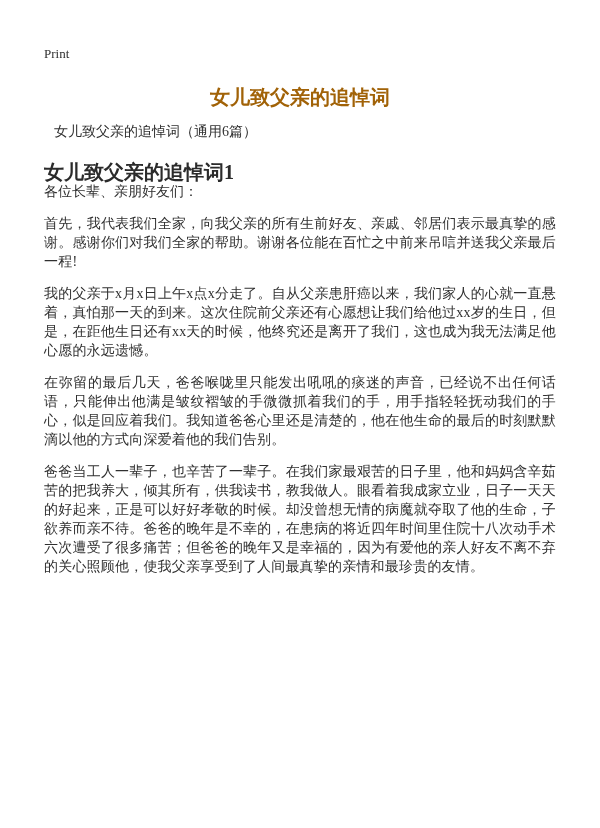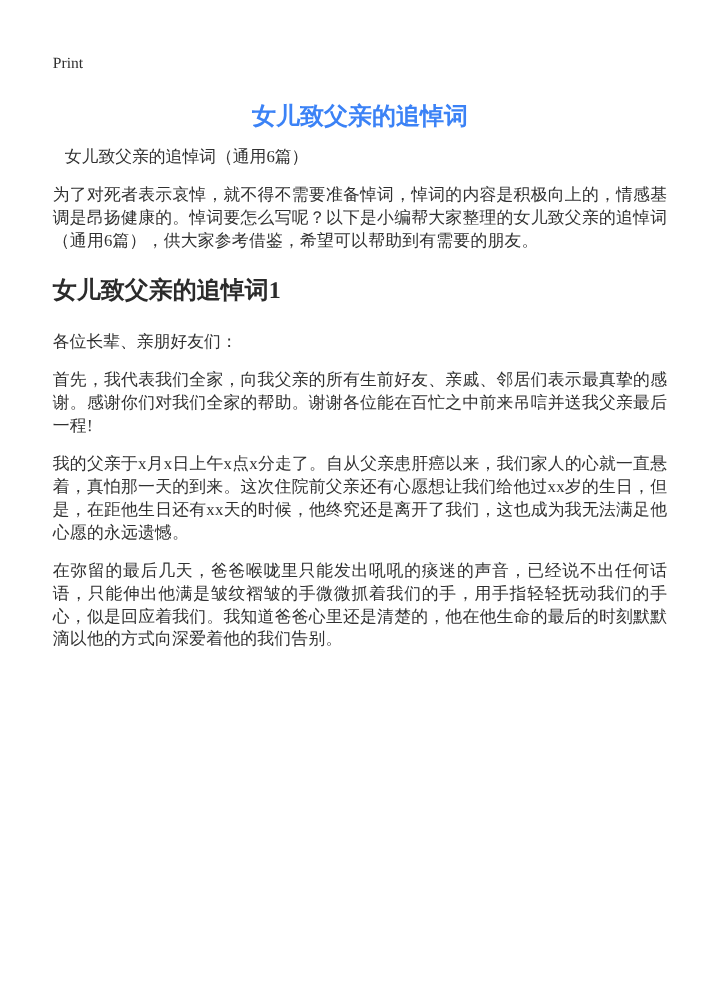--- a/index.html
+++ b/index.html
@@ -29,21 +29,21 @@
     color: #303030;
     cursor: pointer;
     text-decoration: none;
   }
   .doc-title {
     font-size: 20px;
     font-weight: bold;
     line-height: 27px;
     text-align: center;
     margin: 22px 0 0 0;
-    color: #3b82f6;
+    color: #a16207;
   }
   .doc-subtitle {
     font-size: 14px;
     line-height: 18px;
     margin: 12px 0 0 10px;
   }
   .para {
     font-size: 14px;
     line-height: 19px;
     margin: 13px 0 0 0;
@@ -53,41 +53,41 @@
   .section-heading {
     font-size: 20px;
     font-weight: bold;
     line-height: 19px;
     margin: 22px 0 0 0;
     color: #2b2b2b;
   }
   .salutation {
     font-size: 14px;
     line-height: 19px;
-    margin: 24px 0 0 0;
+    margin: 0 0 0 0;
   }
 </style>
 </head>
 <body>
 
 <div class="page">
 
   <a class="print-link">Print</a>
 
   <h1 class="doc-title">女儿致父亲的追悼词</h1>
 
   <div class="doc-subtitle">女儿致父亲的追悼词（通用6篇）</div>
 
-  <p class="para">为了对死者表示哀悼，就不得不需要准备悼词，悼词的内容是积极向上的，情感基调是昂扬健康的。悼词要怎么写呢？以下是小编帮大家整理的女儿致父亲的追悼词（通用6篇），供大家参考借鉴，希望可以帮助到有需要的朋友。</p>
 
   <h2 class="section-heading">女儿致父亲的追悼词1</h2>
 
   <div class="salutation">各位长辈、亲朋好友们：</div>
 
   <p class="para">首先，我代表我们全家，向我父亲的所有生前好友、亲戚、邻居们表示最真挚的感谢。感谢你们对我们全家的帮助。谢谢各位能在百忙之中前来吊唁并送我父亲最后一程!</p>
 
   <p class="para">我的父亲于x月x日上午x点x分走了。自从父亲患肝癌以来，我们家人的心就一直悬着，真怕那一天的到来。这次住院前父亲还有心愿想让我们给他过xx岁的生日，但是，在距他生日还有xx天的时候，他终究还是离开了我们，这也成为我无法满足他心愿的永远遗憾。</p>
 
 
   <p class="para">在弥留的最后几天，爸爸喉咙里只能发出吼吼的痰迷的声音，已经说不出任何话语，只能伸出他满是皱纹褶皱的手微微抓着我们的手，用手指轻轻抚动我们的手心，似是回应着我们。我知道爸爸心里还是清楚的，他在他生命的最后的时刻默默滴以他的方式向深爱着他的我们告别。</p>
 
+  <p class="para">爸爸当工人一辈子，也辛苦了一辈子。在我们家最艰苦的日子里，他和妈妈含辛茹苦的把我养大，倾其所有，供我读书，教我做人。眼看着我成家立业，日子一天天的好起来，正是可以好好孝敬的时候。却没曾想无情的病魔就夺取了他的生命，子欲养而亲不待。爸爸的晚年是不幸的，在患病的将近四年时间里住院十八次动手术六次遭受了很多痛苦；但爸爸的晚年又是幸福的，因为有爱他的亲人好友不离不弃的关心照顾他，使我父亲享受到了人间最真挚的亲情和最珍贵的友情。</p>
 
 </div>
 
 </body></html>

